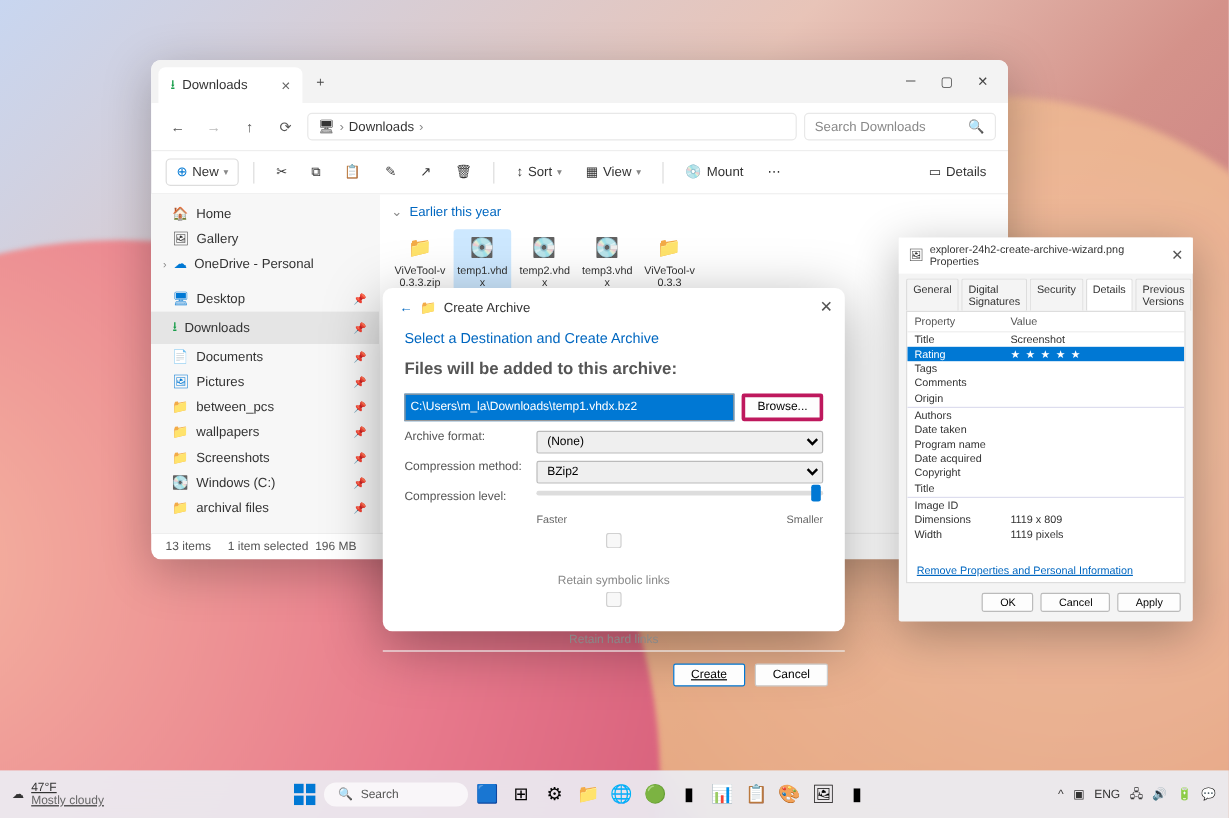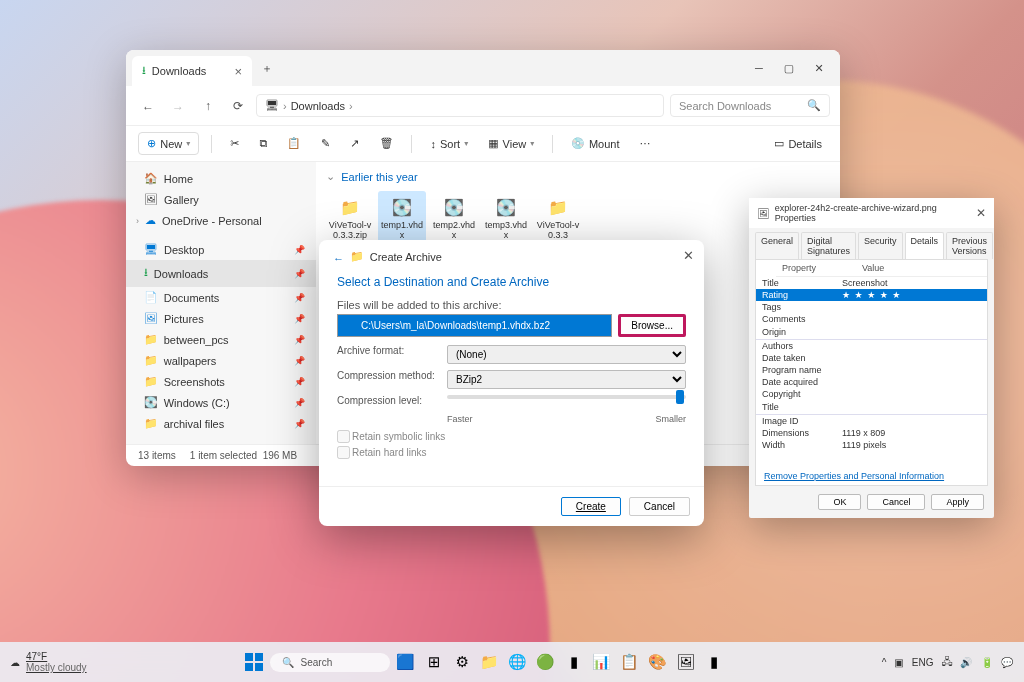--- a/index.html
+++ b/index.html
@@ -38,47 +38,47 @@
 .file .flabel { font-size: 9px; color: #333; text-align: center; line-height: 1.1; word-break: break-all; }
 .status { height: 22px; border-top: 1px solid #eee; display: flex; align-items: center; gap: 14px; padding: 0 12px; font-size: 10px; color: #555; }
 
 
 .archive { position: absolute; left: 319px; top: 240px; width: 385px; height: 286px; background: #fff; border-radius: 8px; box-shadow: 0 12px 48px rgba(0,0,0,0.35); display: flex; flex-direction: column; font-size: 11px; color: #333; }
 .archive .dhead { display: flex; align-items: center; gap: 6px; padding: 10px 14px; }
 .archive .dclose { position: absolute; right: 10px; top: 8px; color: #555; cursor: pointer; font-size: 13px; }
 .archive .dbody { padding: 0 18px; flex: 1; }
 .archive .dtitle { color: #0067c0; font-size: 12px; margin: 2px 0 10px; }
 .archive .field { margin-bottom: 8px; }
-.archive .label { font-size: 11px; color: #555; margin-bottom: 3px; }
+.archive .label { font-size: 14px; color: #555; margin-bottom: 13px; font-weight: bold; }
 .archive .pathrow { display: flex; gap: 6px; }
-.archive input[type=text] { border: 1px solid #999; padding: 3px 23px; font-size: 10px; flex: 1; background: #0078d4; color: #fff; }
+.archive input[type=text] { border: 1px solid #999; padding: 3px 4px; font-size: 10px; flex: 1; background: #0078d4; color: #fff; }
 .archive .browse { border: 3px solid #be185d; padding: 3px 10px; background: #fdfdfd; cursor: pointer; font-size: 10px; border-radius: 2px; }
 .archive .row { display: flex; align-items: flex-start; gap: 10px; margin-bottom: 6px; }
 .archive .row .rlab { width: 100px; font-size: 10px; color: #555; }
 .archive .row select { flex: 1; border: 1px solid #bbb; padding: 2px 4px; font-size: 10px; border-radius: 2px; }
 .archive .slider-wrap { flex: 1; position: relative; }
 .archive .slider { width: 100%; height: 4px; background: #ddd; border-radius: 2px; position: relative; }
 .archive .slider .thumb { position: absolute; right: 2px; top: -5px; width: 8px; height: 14px; background: #0078d4; border-radius: 2px; }
 .archive .slabels { display: flex; justify-content: space-between; font-size: 9px; color: #666; margin-top: 15px; }
-.archive .chk { display: flex; align-items: center; gap: 2px; font-size: 10px; color: #888; margin: 3px 0; }
+.archive .chk { display: flex; align-items: center; gap: 22px; font-size: 10px; color: #888; margin: 3px 0; flex-direction: column; }
 .archive .chk input { accent-color: #999; }
 .archive .dfoot { display: flex; justify-content: flex-end; gap: 8px; padding: 10px 14px; border-top: 1px solid #eee; }
 .archive .dbtn { border: 1px solid #ccc; padding: 3px 14px; background: #fdfdfd; cursor: pointer; font-size: 10px; border-radius: 2px; }
 .archive .dbtn.primary { border-color: #0078d4; }
 .archive .dbtn.primary u { text-decoration: underline; }
 
 
 .props { position: absolute; right: 30px; top: 198px; width: 245px; height: 320px; background: #f4f4f4; box-shadow: 0 10px 40px rgba(0,0,0,0.3); font-size: 10px; color: #333; display: flex; flex-direction: column; border-radius: 2px; }
 .props .phead { display: flex; align-items: center; gap: 5px; padding: 5px 8px; background: #fff; }
 .props .phead .pclose { margin-left: auto; color: #555; cursor: pointer; font-size: 12px; }
 .props .ptabs { display: flex; gap: 2px; padding: 4px 6px 0; font-size: 9px; }
 .props .ptab { padding: 3px 5px; background: #f4f4f4; border: 1px solid #ddd; border-bottom: none; cursor: pointer; border-radius: 2px 2px 0 0; }
 .props .ptab.active { background: #fff; }
 .props .pbody { background: #fff; margin: 0 6px; border: 1px solid #ddd; flex: 1; overflow: hidden; display: flex; flex-direction: column; }
-.props .pcols { display: flex; padding: 3px 6px; font-size: 9px; color: #555; border-bottom: 1px solid #eee; margin-left: 20px; }
+.props .pcols { display: flex; padding: 3px 6px; font-size: 9px; color: #555; border-bottom: 1px solid #eee; }
 .props .pcols .c1 { width: 80px; }
 .props .plist { flex: 1; overflow-y: auto; font-size: 9px; }
 .props .prow { display: flex; padding: 1px 6px; }
 .props .prow .c1 { width: 80px; color: #333; }
 .props .prow .c2 { flex: 1; color: #333; }
 .props .prow.hl { background: #0078d4; color: #fff; }
 .props .prow.hl .c1, .props .prow.hl .c2 { color: #fff; }
 .props .pgroup { padding: 2px 6px; color: #333; }
 .props .plink { padding: 4px 8px; }
 .props .plink a { color: #0067c0; text-decoration: underline; cursor: pointer; font-size: 9px; }

